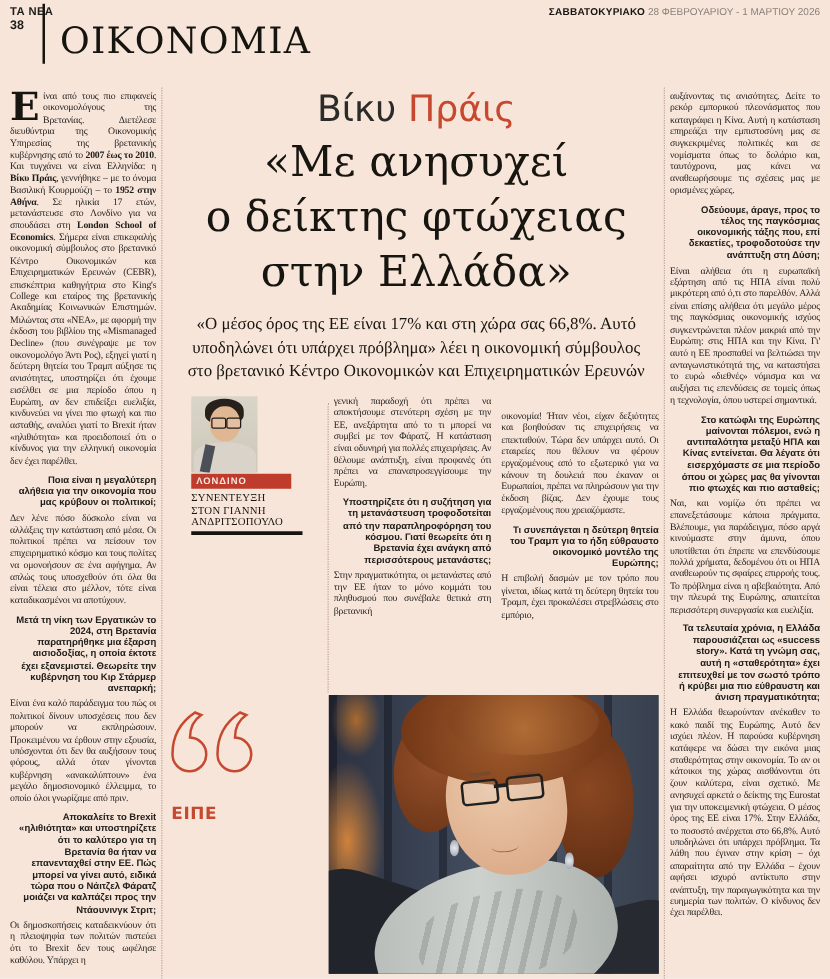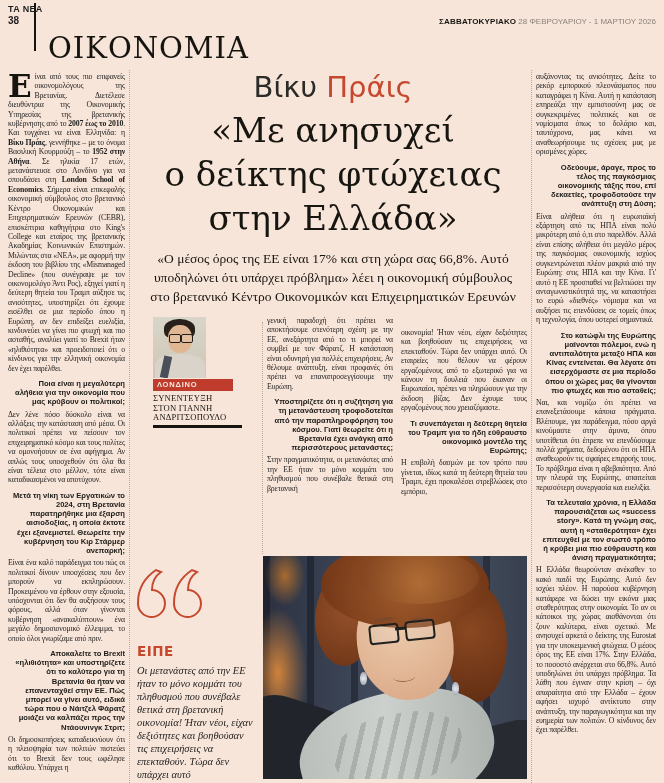--- a/index.html
+++ b/index.html
@@ -5,22 +5,22 @@
   html,body{margin:0;padding:0;}
   .page{
     position:relative;width:664px;height:783px;background:#f8e5da;
     font-family:"Liberation Serif","DejaVu Serif",serif;color:#1d1d1b;
     overflow:hidden;
   }
   
   .mast-brand{position:absolute;left:8px;top:4px;font:bold 9px/10px "Liberation Sans",sans-serif;letter-spacing:.3px;}
   .mast-page{position:absolute;left:8px;top:15px;font:bold 10px/11px "Liberation Sans",sans-serif;}
   .mast-divider{position:absolute;left:34px;top:3px;width:2px;height:48px;background:#16140f;}
-  .mast-section{position:absolute;left:48px;top:32px;margin:0;font:400 29px/32px "DejaVu Serif",serif;letter-spacing:1px;color:#16140f;}
-  .mast-date{position:absolute;right:8px;top:5px;font:400 8px/10px "Liberation Sans",sans-serif;color:#8a8178;margin-top:12px;}
+  .mast-section{position:absolute;left:48px;top:16px;margin:0;font:400 29px/32px "DejaVu Serif",serif;letter-spacing:1px;color:#16140f;}
+  .mast-date{position:absolute;right:8px;top:5px;font:400 8px/10px "Liberation Sans",sans-serif;color:#8a8178;}
   .mast-date b{color:#16140f;font-weight:bold;letter-spacing:.2px;}
   
   .vsep{position:absolute;width:0;border-left:1px dotted #bca696;}
   .vsep.s1{left:129px;top:70px;height:713px;}
   .vsep.s2{left:262px;top:322px;height:232px;}
   .vsep.s3{left:531px;top:70px;height:713px;}
   
   .headline{position:absolute;left:138px;top:70px;width:390px;text-align:center;}
   .kicker{font:400 29px/34px "DejaVu Sans","Liberation Sans",sans-serif;color:#2b2b28;}
   .kicker .red{font-weight:400;color:#c6492f;}
@@ -155,21 +155,20 @@
   <div class="credit-rule"></div>
 
   <div class="bigquote">
     <svg width="78" height="54" viewBox="0 0 78 54">
       <path d="M22 4 C10 12 4 24 4 37 a13.5 13.5 0 1 0 14 -13 c0 -8 3 -14 9 -18 z" fill="none" stroke="#c6492f" stroke-width="2"></path>
       <path d="M58 4 C46 12 40 24 40 37 a13.5 13.5 0 1 0 14 -13 c0 -8 3 -14 9 -18 z" fill="none" stroke="#c6492f" stroke-width="2"></path>
     </svg>
   </div>
   <div class="quotebox">
     <h3>ΕΙΠΕ</h3>
-    <p>Οι μετανάστες από την ΕΕ ήταν το μόνο κομμάτι του πληθυσμού που συνέβαλε θετικά στη βρετανική οικονομία! Ήταν νέοι, είχαν δεξιότητες και βοηθούσαν τις επιχειρήσεις να επεκταθούν. Τώρα δεν υπάρχει αυτό</p>
   </div>
 
   <div class="portrait">
     <div class="pt-bars"></div>
     <div class="pt-orange1"></div>
     <div class="pt-orange2"></div>
     <div class="pt-hair2"></div>
     <div class="pt-hair3"></div>
     <div class="pt-coatL"></div>
     <div class="pt-coatR"></div>

